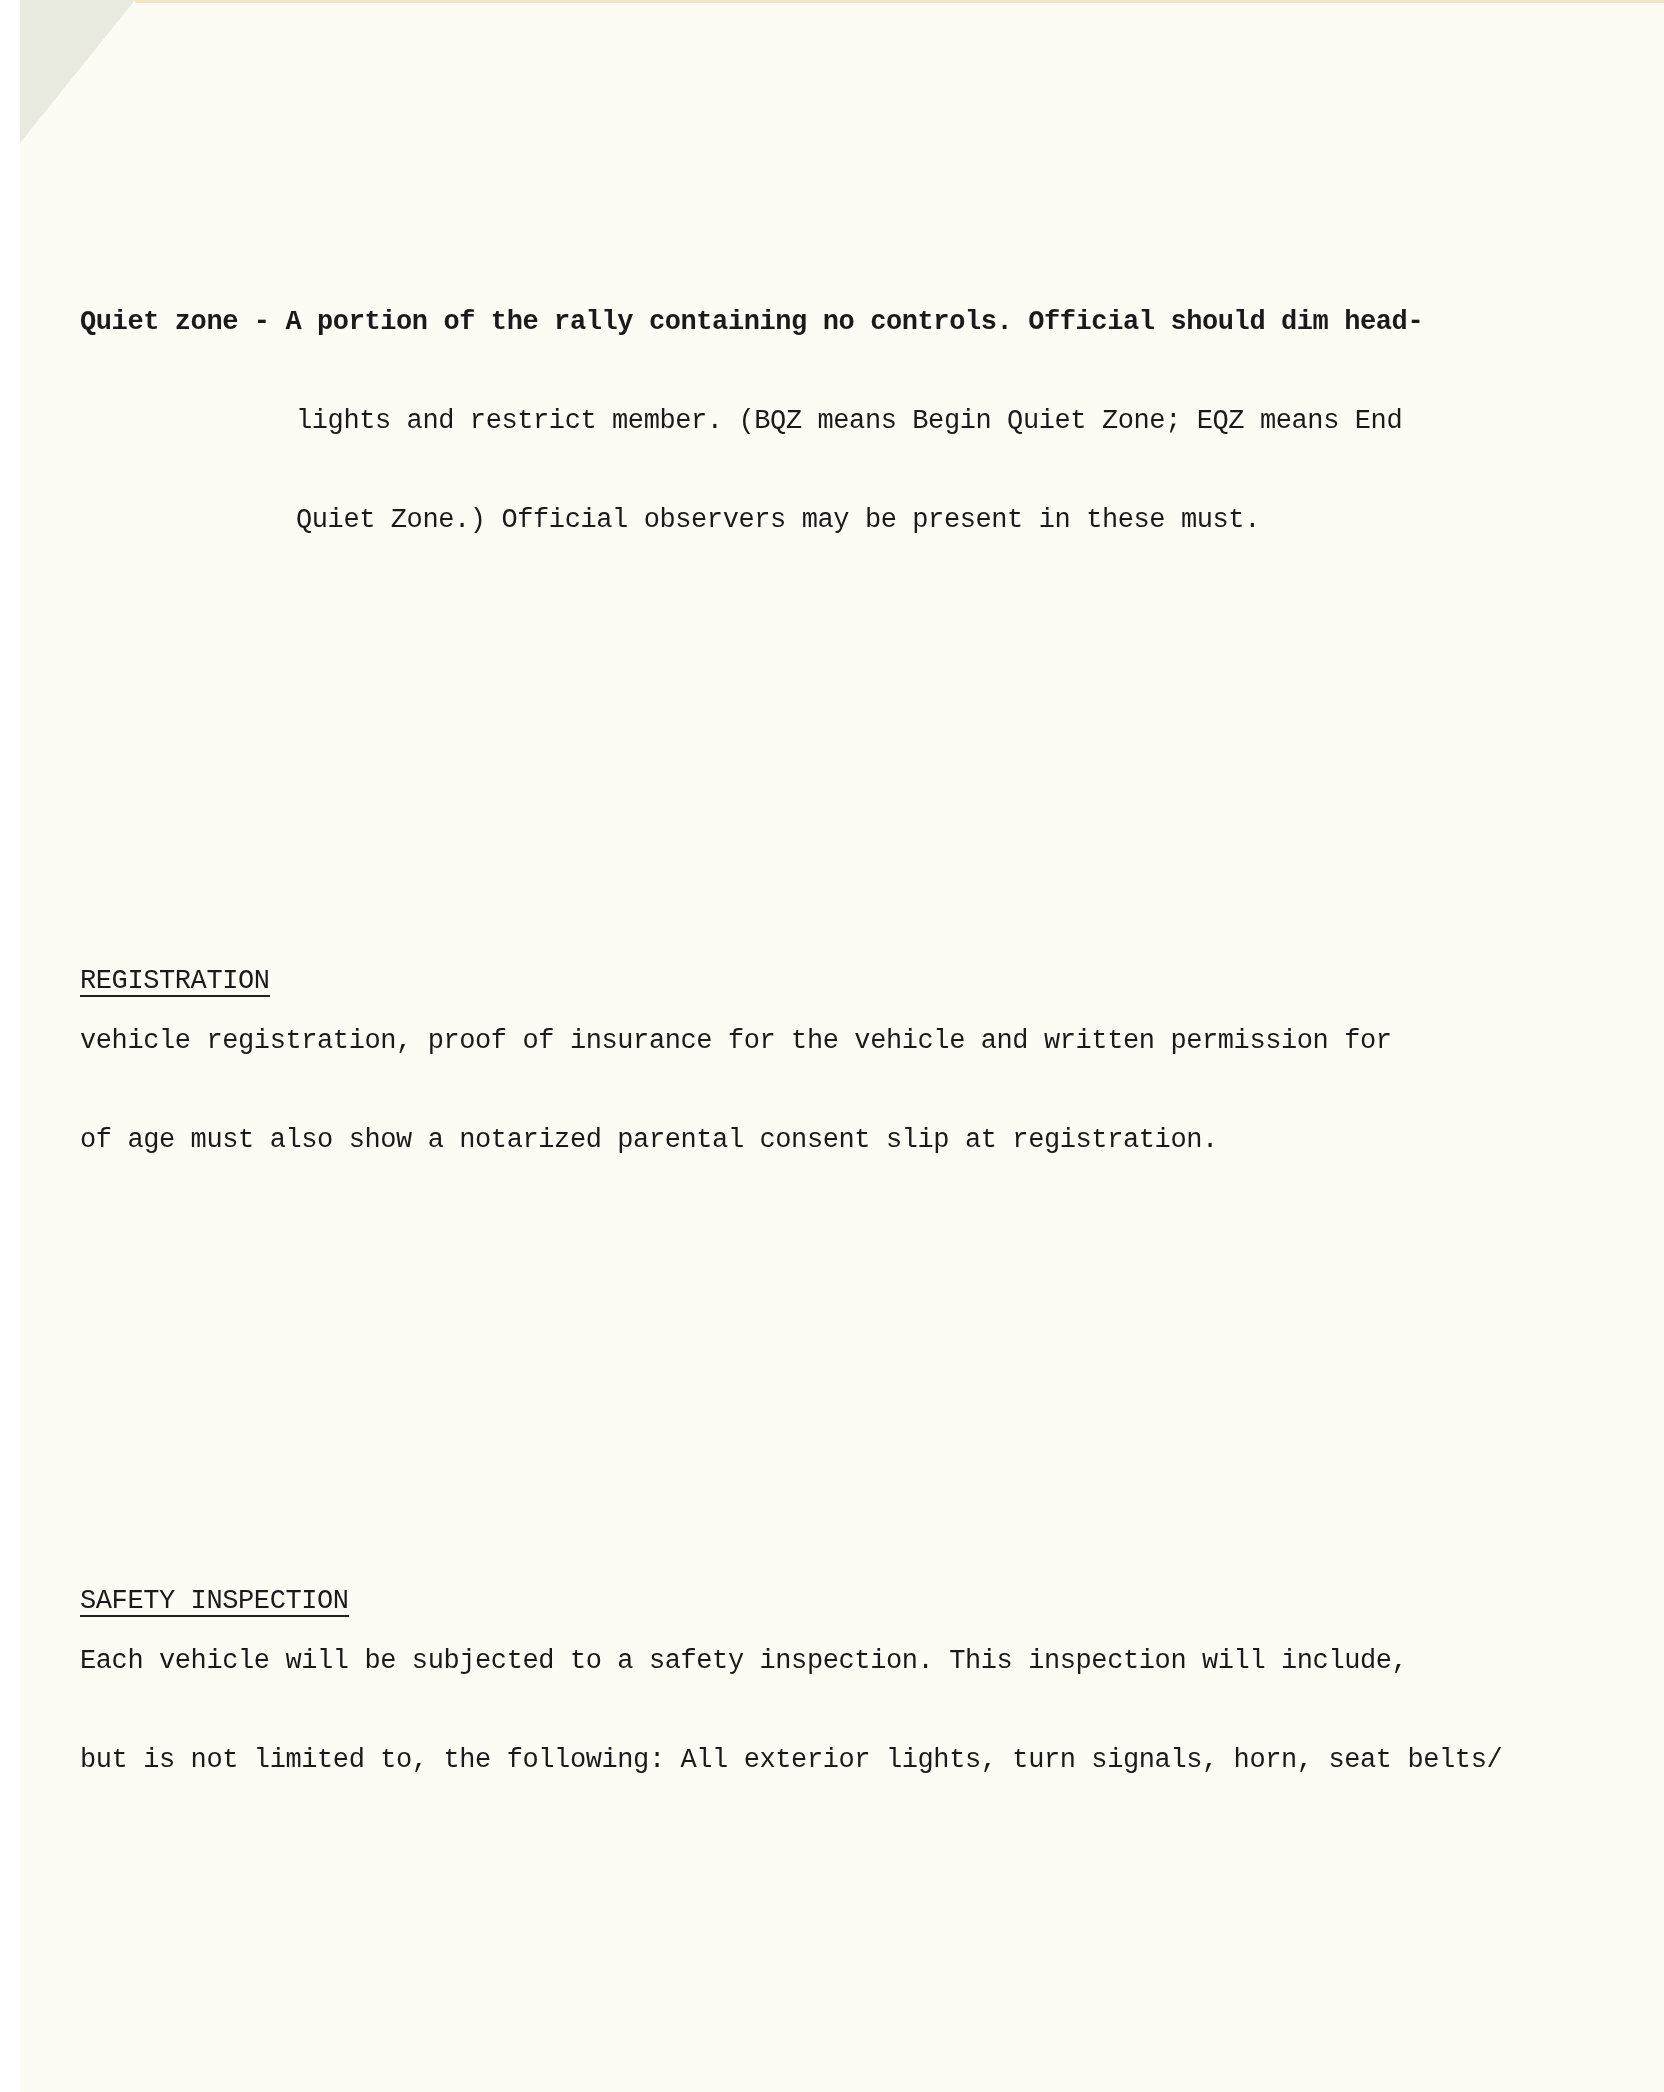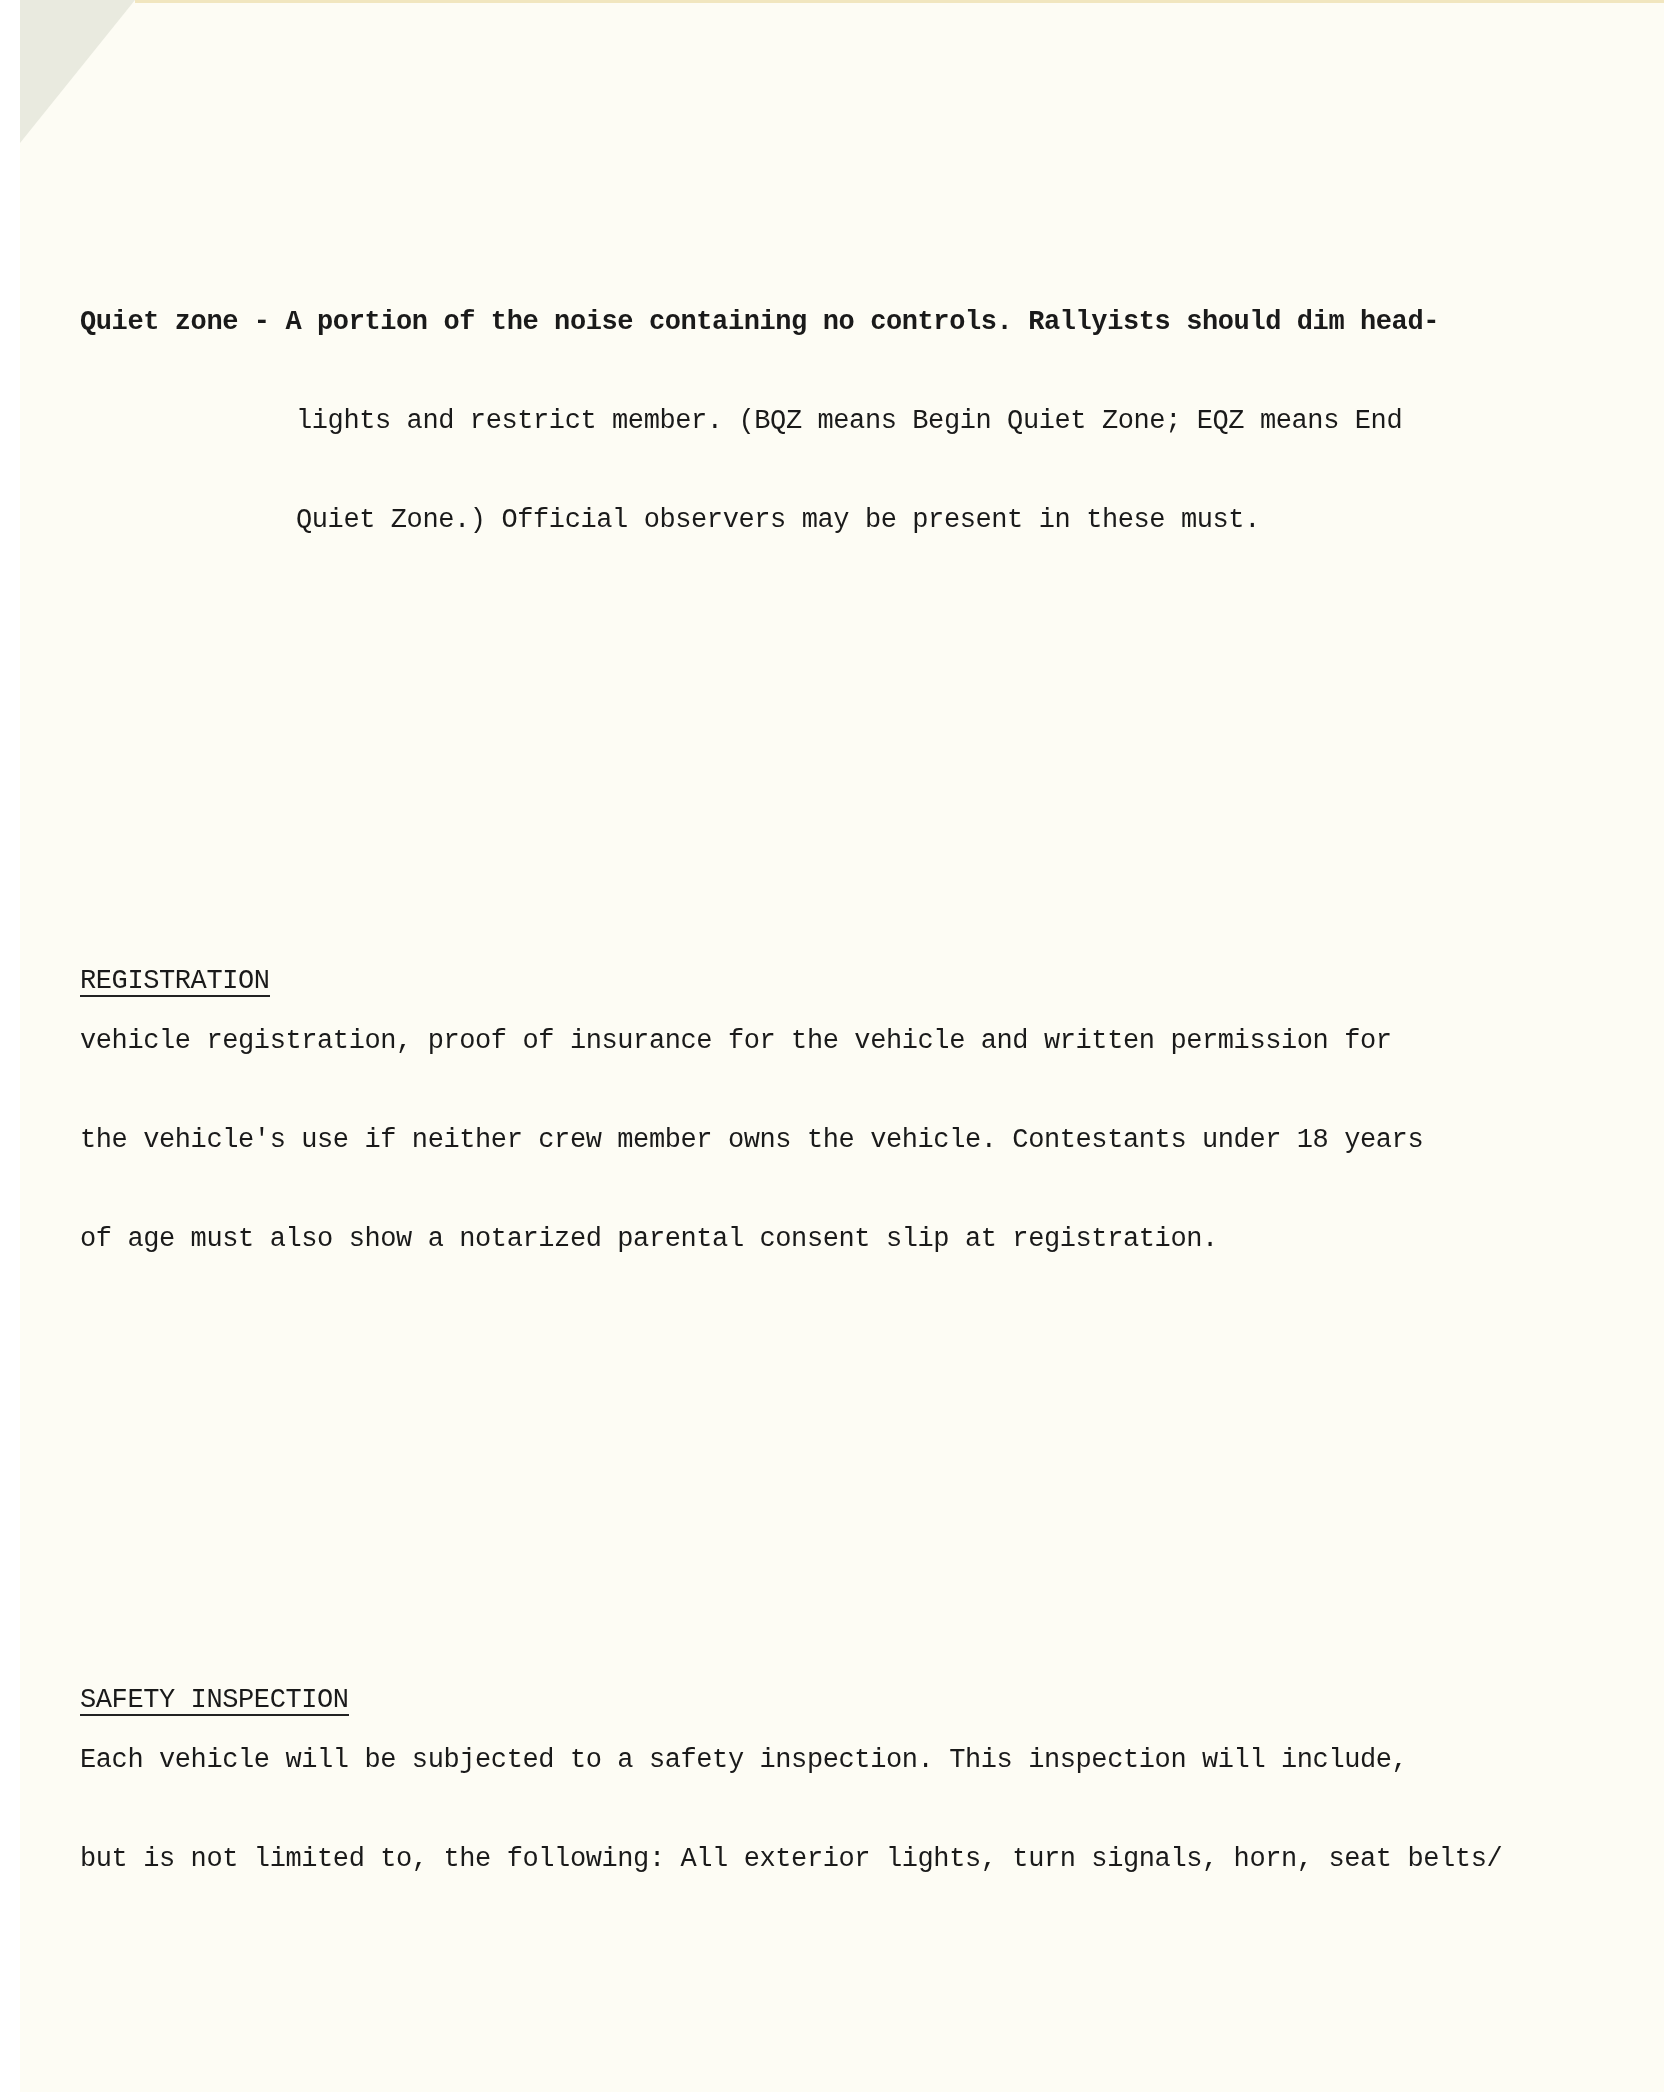--- a/index.html
+++ b/index.html
@@ -62,33 +62,32 @@
 
 <div class="left-strip"></div>
 <div class="corner-fold"></div>
 <div class="top-band"></div>
 
 <div class="page">
 
   
   <div>
     <div class="hang line">
-      <span class="lead">Quiet zone - </span><span class="rest">A portion of the noise containing no controls. Rallyists should dim head-</span>
+      <span class="lead">Quiet zone - </span><span class="rest">A portion of the rally containing no controls. Official should dim head-</span>
     </div>
     <div class="line indent1">lights and restrict member. (BQZ means Begin Quiet Zone; EQZ means End</div>
     <div class="line indent1">Quiet Zone.) Official observers may be present in these must.</div>
   </div>
 
   <div class="gap-m"></div>
 
   
   <div>
     <div class="line"><span class="heading">REGISTRATION</span></div>
     <div class="line">vehicle registration, proof of insurance for the vehicle and written permission for</div>
-    <div class="line">the vehicle's use if neither crew member owns the vehicle. Contestants under 18 years</div>
     <div class="line">of age must also show a notarized parental consent slip at registration.</div>
   </div>
 
   <div class="gap-m"></div>
 
   
   <div>
     <div class="line"><span class="heading">SAFETY INSPECTION</span></div>
     <div class="line">Each vehicle will be subjected to a safety inspection. This inspection will include,</div>
     <div class="line">but is not limited to, the following: All exterior lights, turn signals, horn, seat belts/</div>

